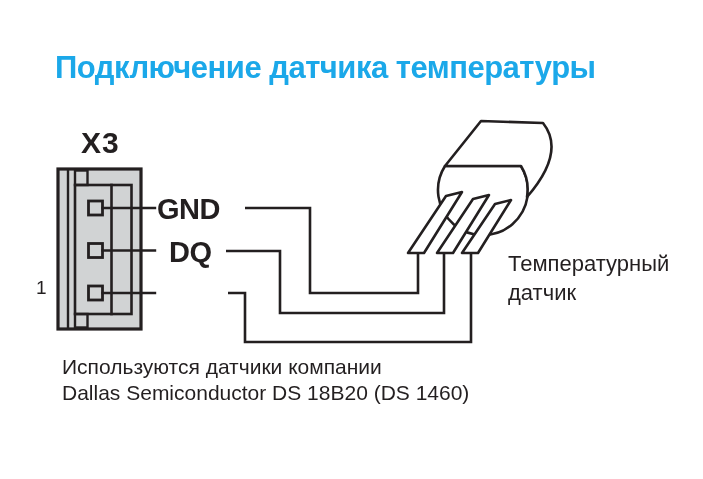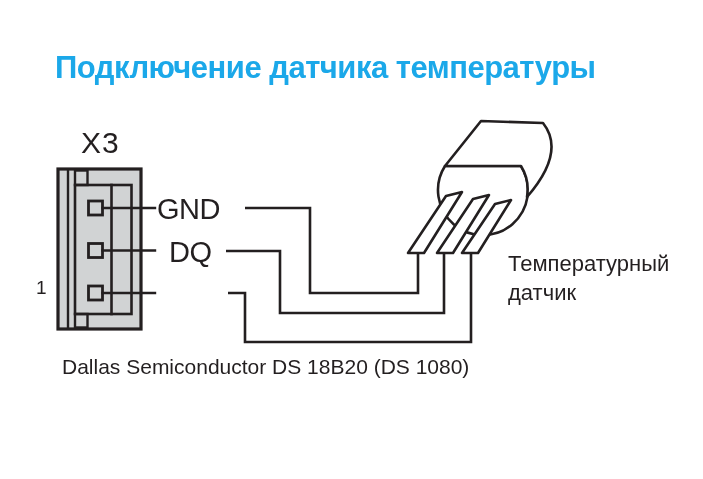--- a/index.html
+++ b/index.html
@@ -14,29 +14,29 @@
   }
   .stage svg { position: absolute; left: 0; top: 0; }
   .txt { position: absolute; white-space: nowrap; }
   .title {
     left: 55px; top: 50px;
     font-size: 31px; font-weight: bold;
     color: #1BA8E9; letter-spacing: -0.5px;
   }
   .designator {
     left: 81px; top: 126px;
-    font-size: 30px; font-weight: normal; letter-spacing: 1px;
+    font-size: 30px; font-weight: bold; letter-spacing: 1px;
   }
   .pin-number {
     left: 36px; top: 277px;
     font-size: 19px;
   }
   .pin-label {
     left: 157px;
-    font-size: 29px; font-weight: normal; line-height: 29px;
+    font-size: 29px; font-weight: bold; line-height: 29px;
     letter-spacing: -0.5px;
   }
   .pin-label.gnd  { top: 195px; }
   .pin-label.dq   { top: 238px; margin-left: 12px; }
   .pin-label.v5   { top: 280px; }
   .sensor-label {
     left: 508px; top: 249px;
     font-size: 22px; line-height: 29px;
     white-space: normal; width: 200px;
   }
@@ -89,16 +89,17 @@
   <div class="txt designator">X3</div>
 
   <div class="txt pin-number">1</div>
 
   <div class="txt pin-label gnd">GND</div>
   <div class="txt pin-label dq">DQ</div>
 
   <div class="txt sensor-label">Температурный датчик</div>
 
   <div class="caption">
-    <div>Dallas Semiconductor DS 18B20 (DS 1080)</div>
+    <div>Используются датчики компании</div>
+    <div>Dallas Semiconductor DS 18B20 (DS 1460)</div>
   </div>
 
 </div>
 
 </body></html>

